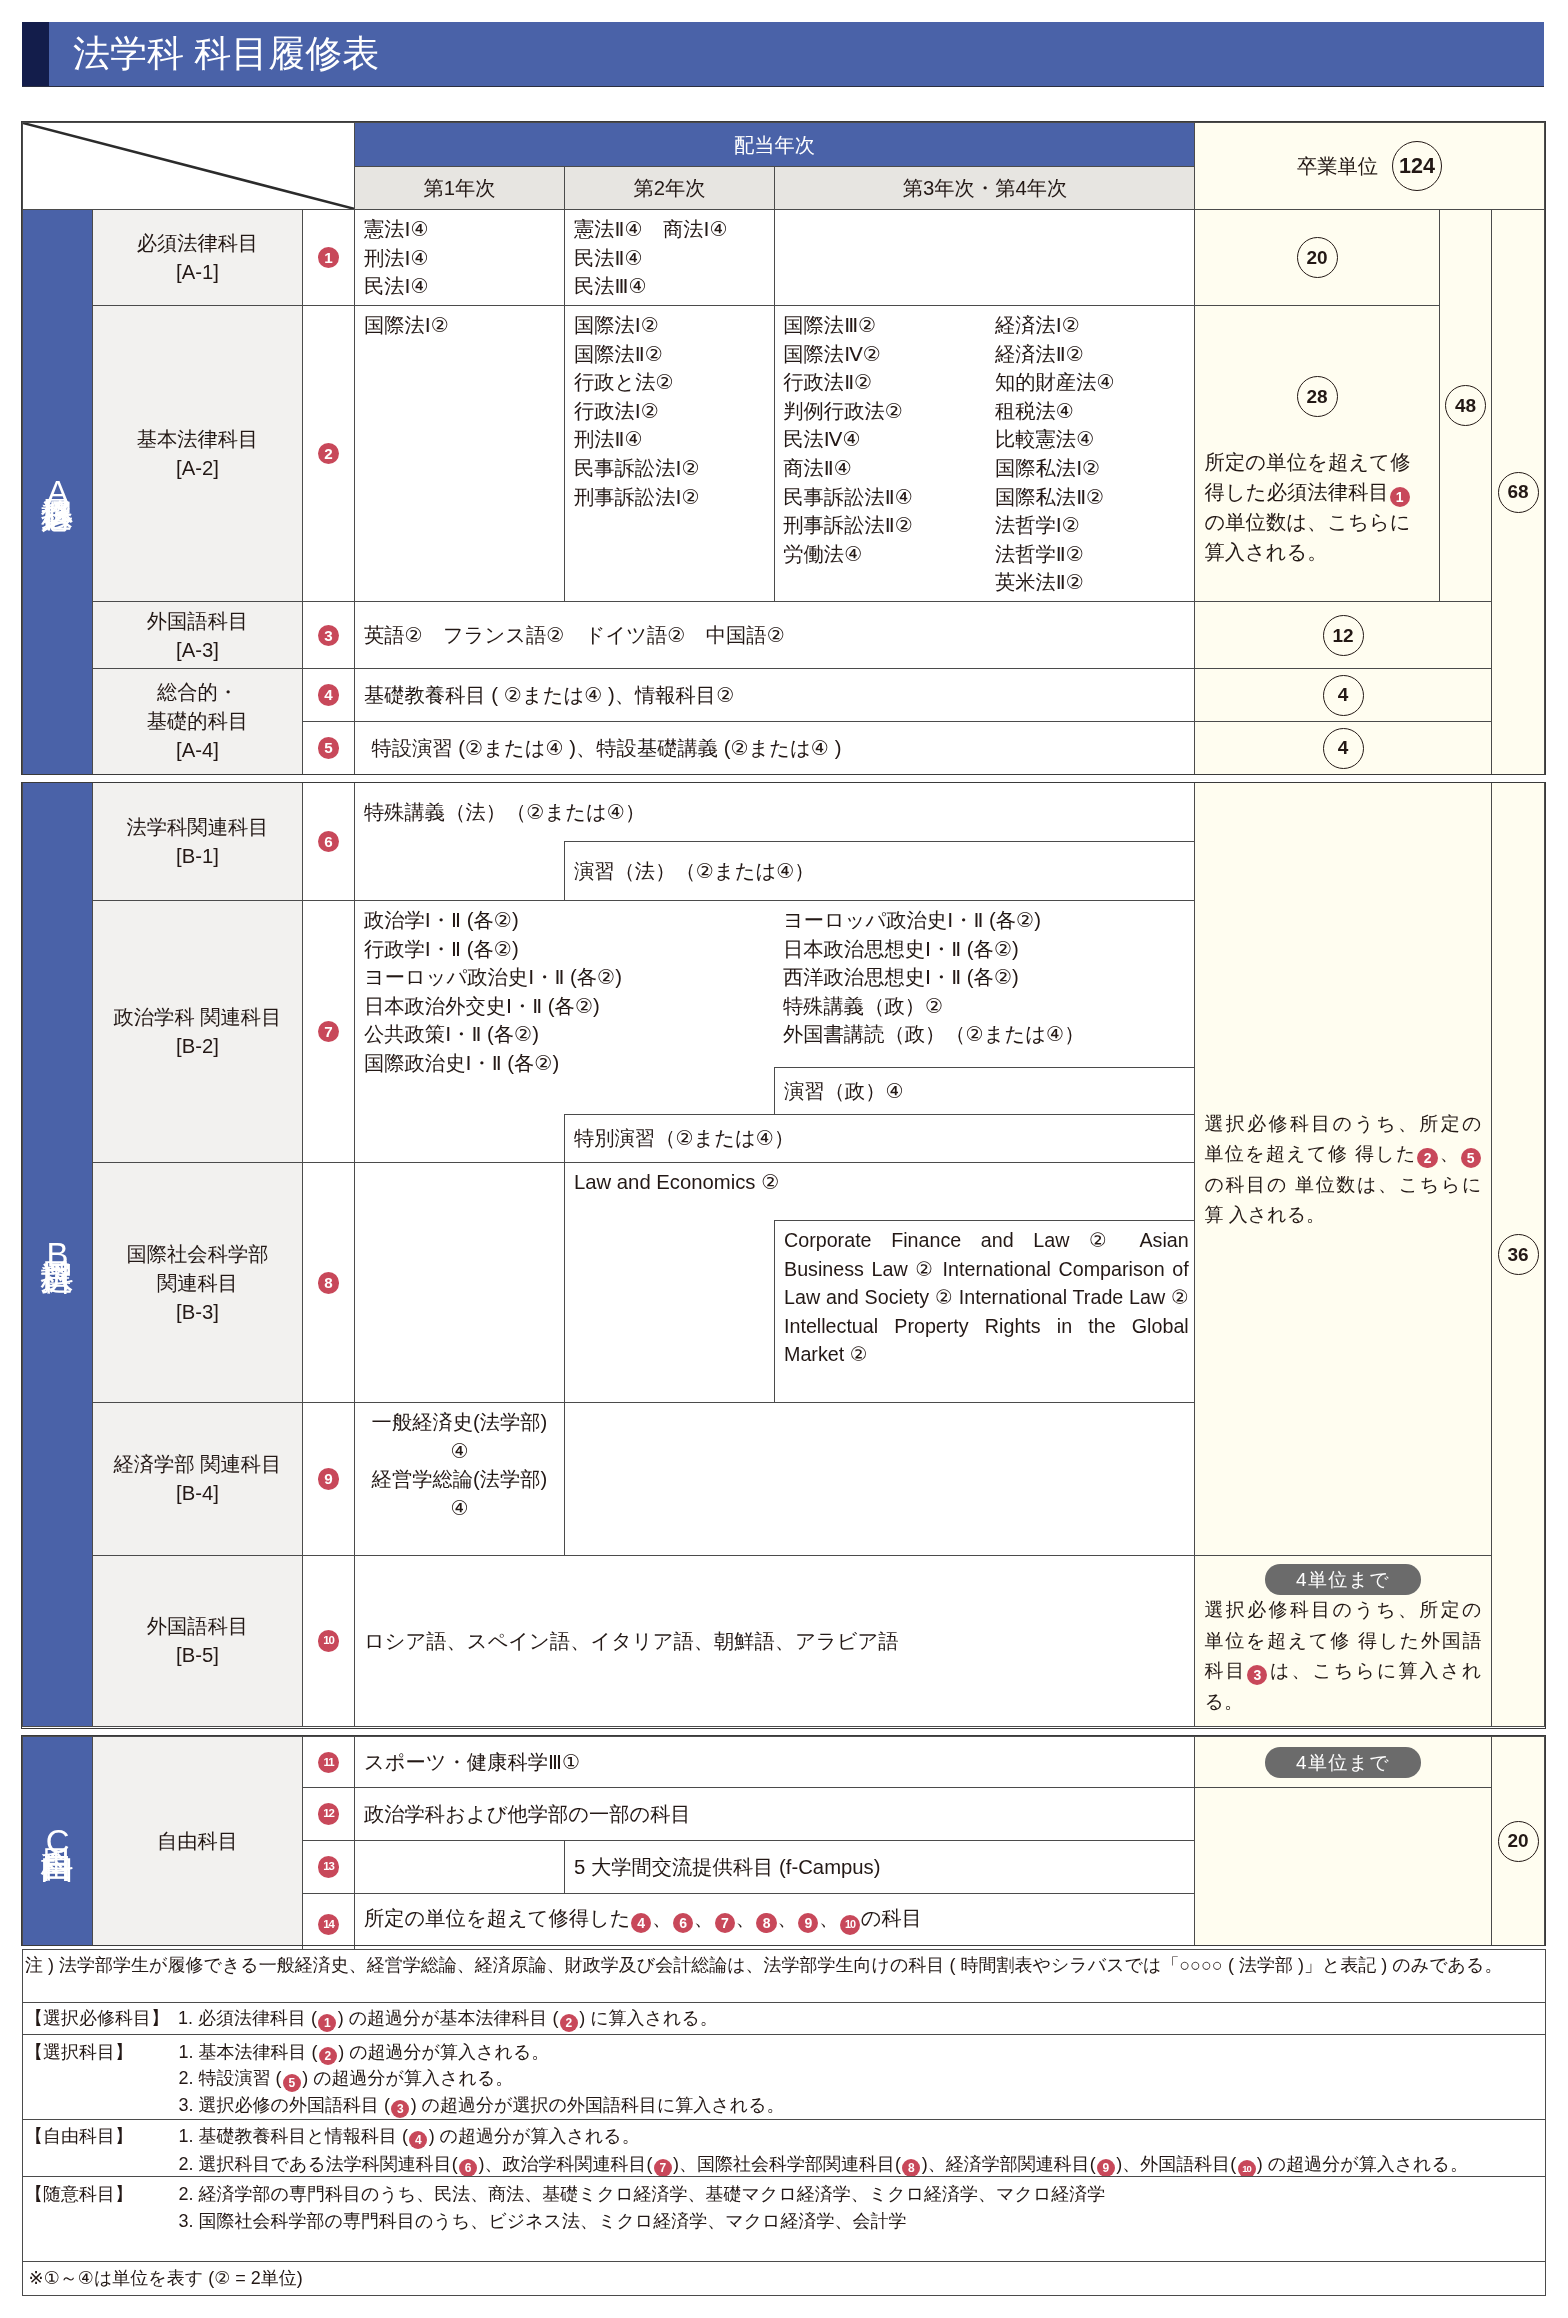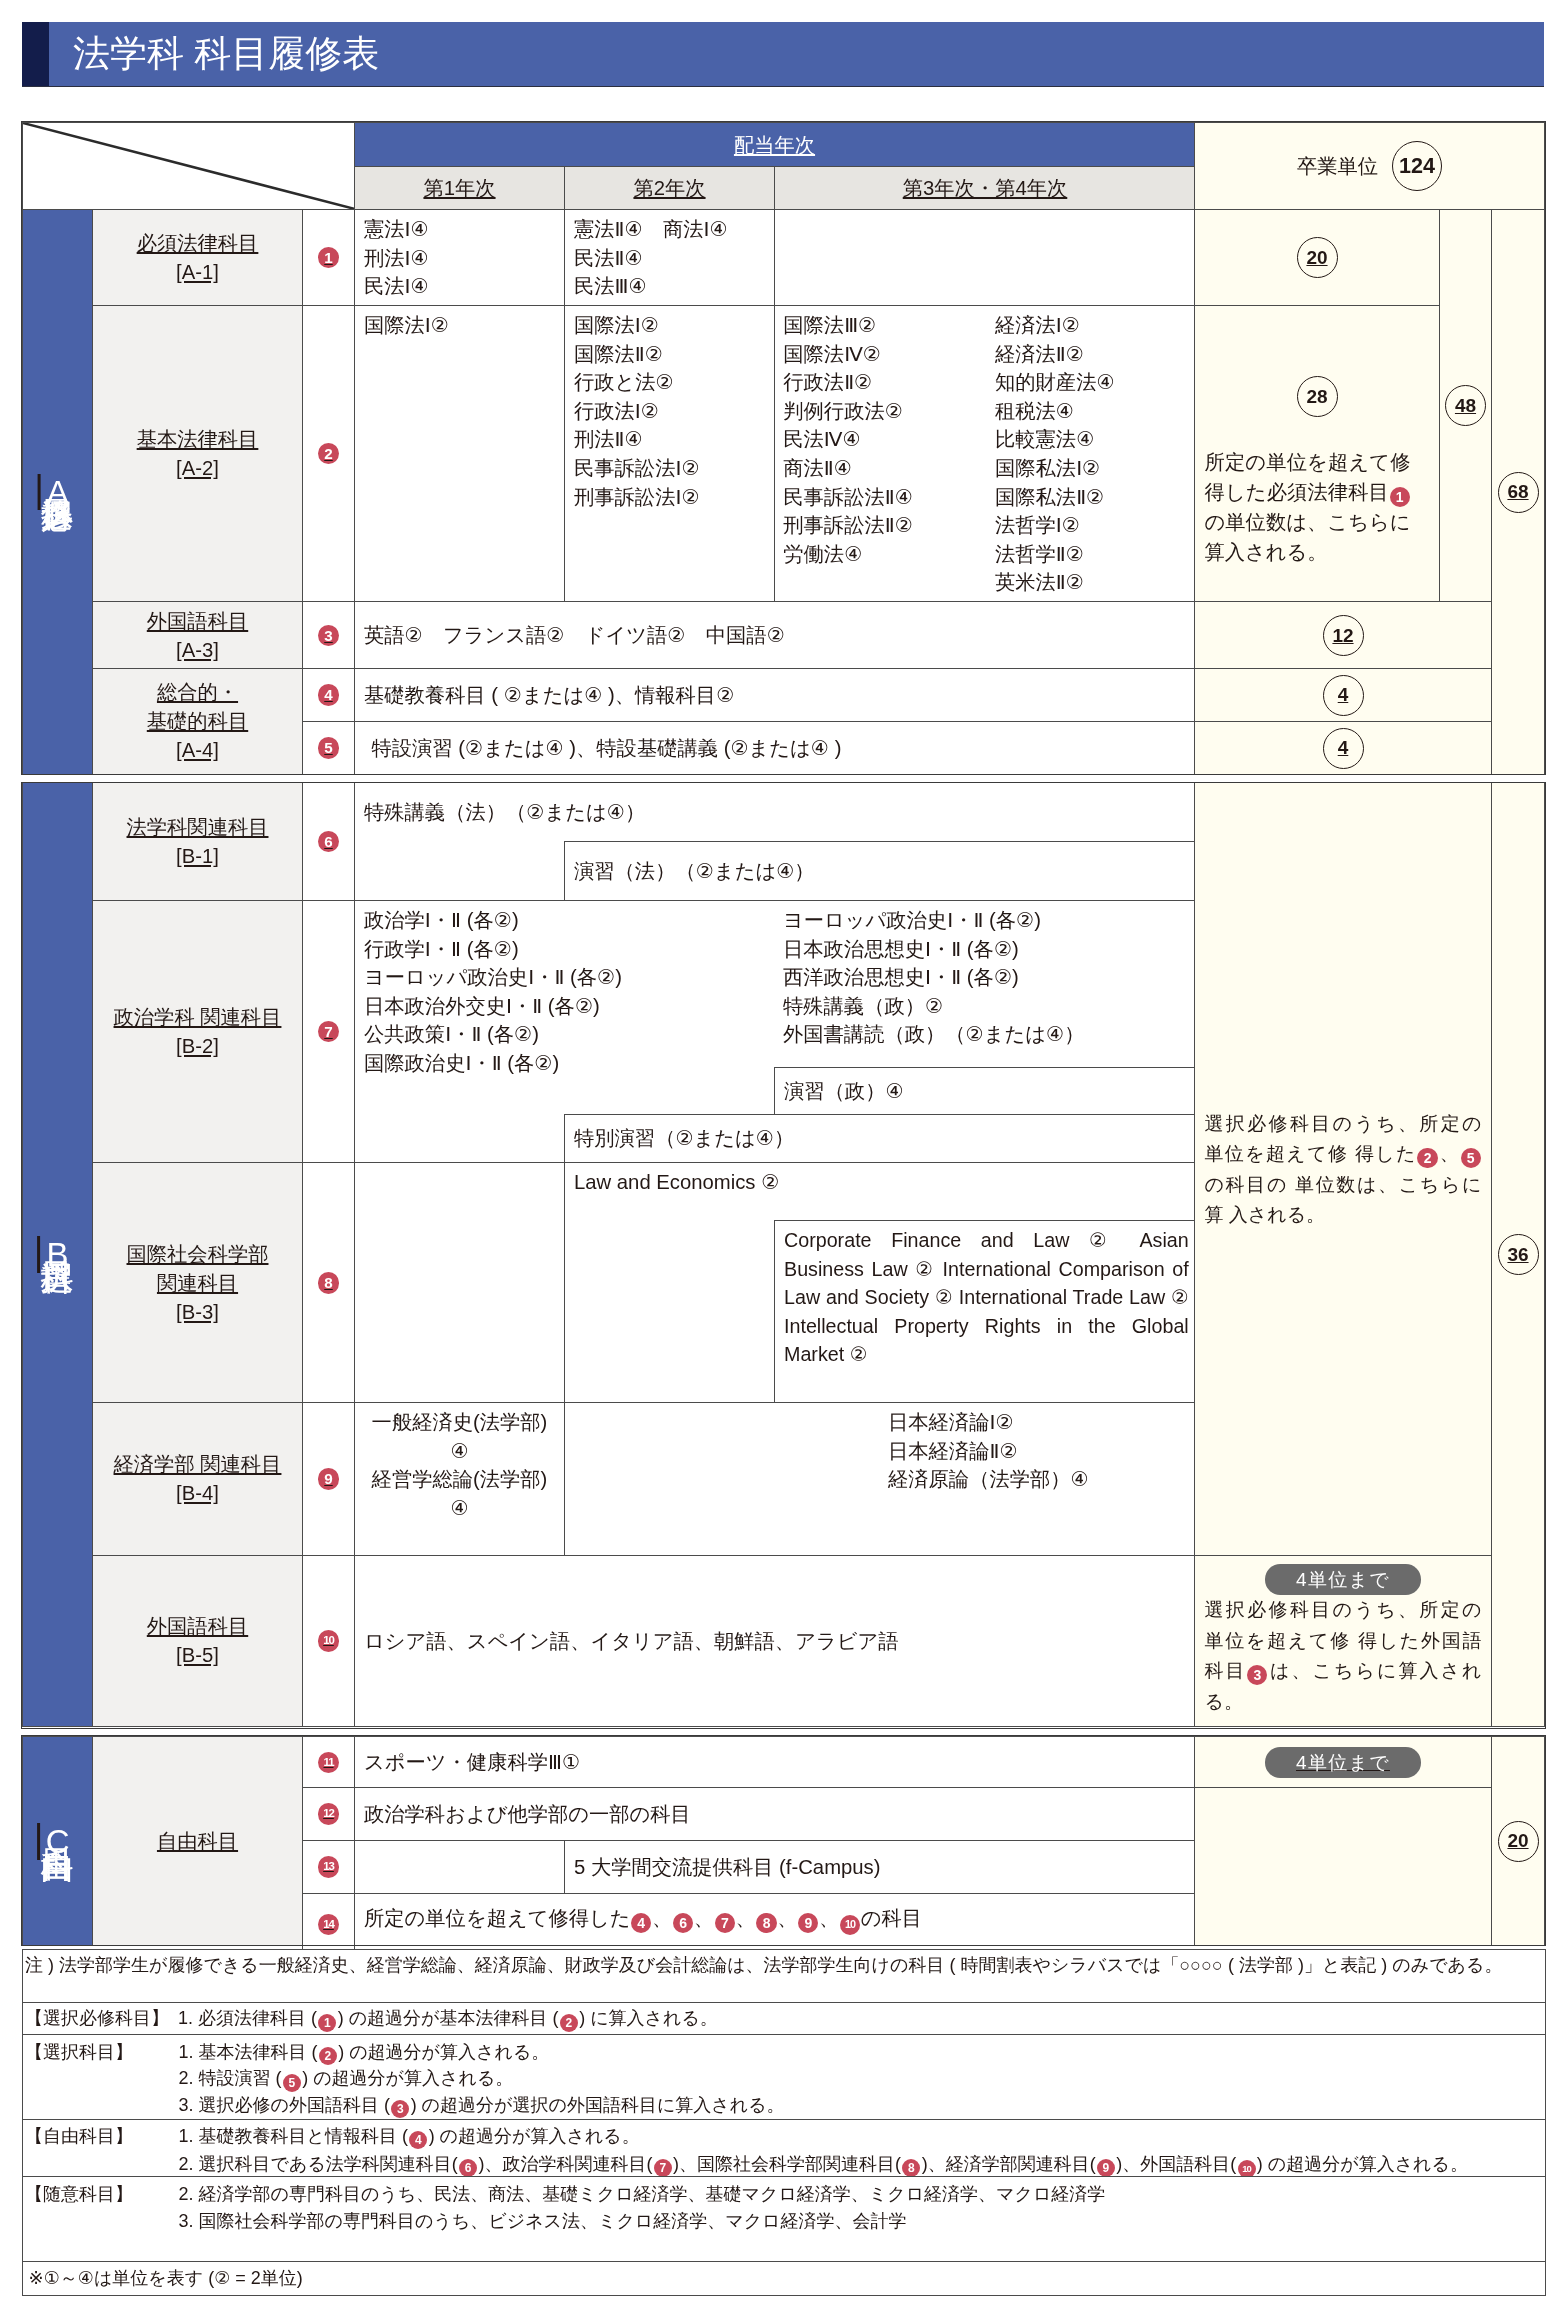--- a/index.html
+++ b/index.html
@@ -5,21 +5,21 @@
 html,body{margin:0;padding:0;background:#ffffff;}
 body{width:1568px;height:2319px;position:relative;overflow:hidden;font-family:"Liberation Sans","DejaVu Sans",sans-serif;color:#231815;}
 .abs{position:absolute;}
 .c{position:absolute;box-sizing:border-box;border:1.3px solid #4b4b4b;overflow:hidden;}
 .frame{position:absolute;box-sizing:border-box;border:1.9px solid #3a3a3a;pointer-events:none;z-index:5;}
 .bg-name{background:#f2f1ef;}
 .bg-white{background:#ffffff;}
 .bg-cream{background:#fffdf0;}
 .bg-blue{background:#4a62a8;}
 .bg-head{background:#e7e5e1;}
-.center{display:flex;flex-direction:column;align-items:center;justify-content:center;text-align:center;text-decoration:underline;}
+.center{display:flex;flex-direction:column;align-items:center;justify-content:center;text-align:center;}
 .vmid{display:flex;align-items:center;}
 .name-txt{font-size:20.3px;line-height:29px;}
 .body{font-size:20.3px;line-height:28.6px;}
 .pad{padding:5.1px 0 0 9px;}
 .padl{padding-left:9px;}
 .ln{display:block;white-space:nowrap;}
 .vlabel{writing-mode:vertical-rl;text-orientation:upright;color:#ffffff;font-size:32px;line-height:1;}
 .nb{display:inline-flex;align-items:center;justify-content:center;width:21.6px;height:21.6px;border-radius:50%;background:#c8485a;color:#ffffff;font-weight:bold;font-size:15.2px;line-height:1;font-family:"Liberation Sans",sans-serif;}
 .nb.dd{font-size:11.4px;letter-spacing:-1px;}
 .nb.md{width:20.3px;height:20.3px;font-size:14px;vertical-align:-3.2px;margin:0 0.6px;}
@@ -274,25 +274,20 @@
 <div class="c bg-white center" style="left:302px;top:1402px;width:53px;height:154px">
   <span class="nb">9</span>
 </div>
 <div class="c bg-white body" style="left:354px;top:1402px;width:211px;height:154px;padding-top:5.1px;text-align:center">
   <span class="ln">一般経済史(法学部)</span>
   <span class="ln">④</span>
   <span class="ln">経営学総論(法学部)</span>
   <span class="ln">④</span>
 </div>
 <div class="c bg-white body" style="left:564px;top:1402px;width:631px;height:154px">
-  <div class="abs" style="left:323px;top:5.1px">
-    <span class="ln">日本経済論Ⅰ②</span>
-    <span class="ln">日本経済論Ⅱ②</span>
-    <span class="ln">経済原論（法学部）④</span>
-  </div>
 </div>
 
 <div class="c bg-name center name-txt" style="left:92px;top:1555px;width:211px;height:172px">
   <span>外国語科目</span>
   <span>[B-5]</span>
 </div>
 <div class="c bg-white center" style="left:302px;top:1555px;width:53px;height:172px">
   <span class="nb dd">10</span>
 </div>
 <div class="c bg-white body vmid padl" style="left:354px;top:1555px;width:841px;height:172px">

